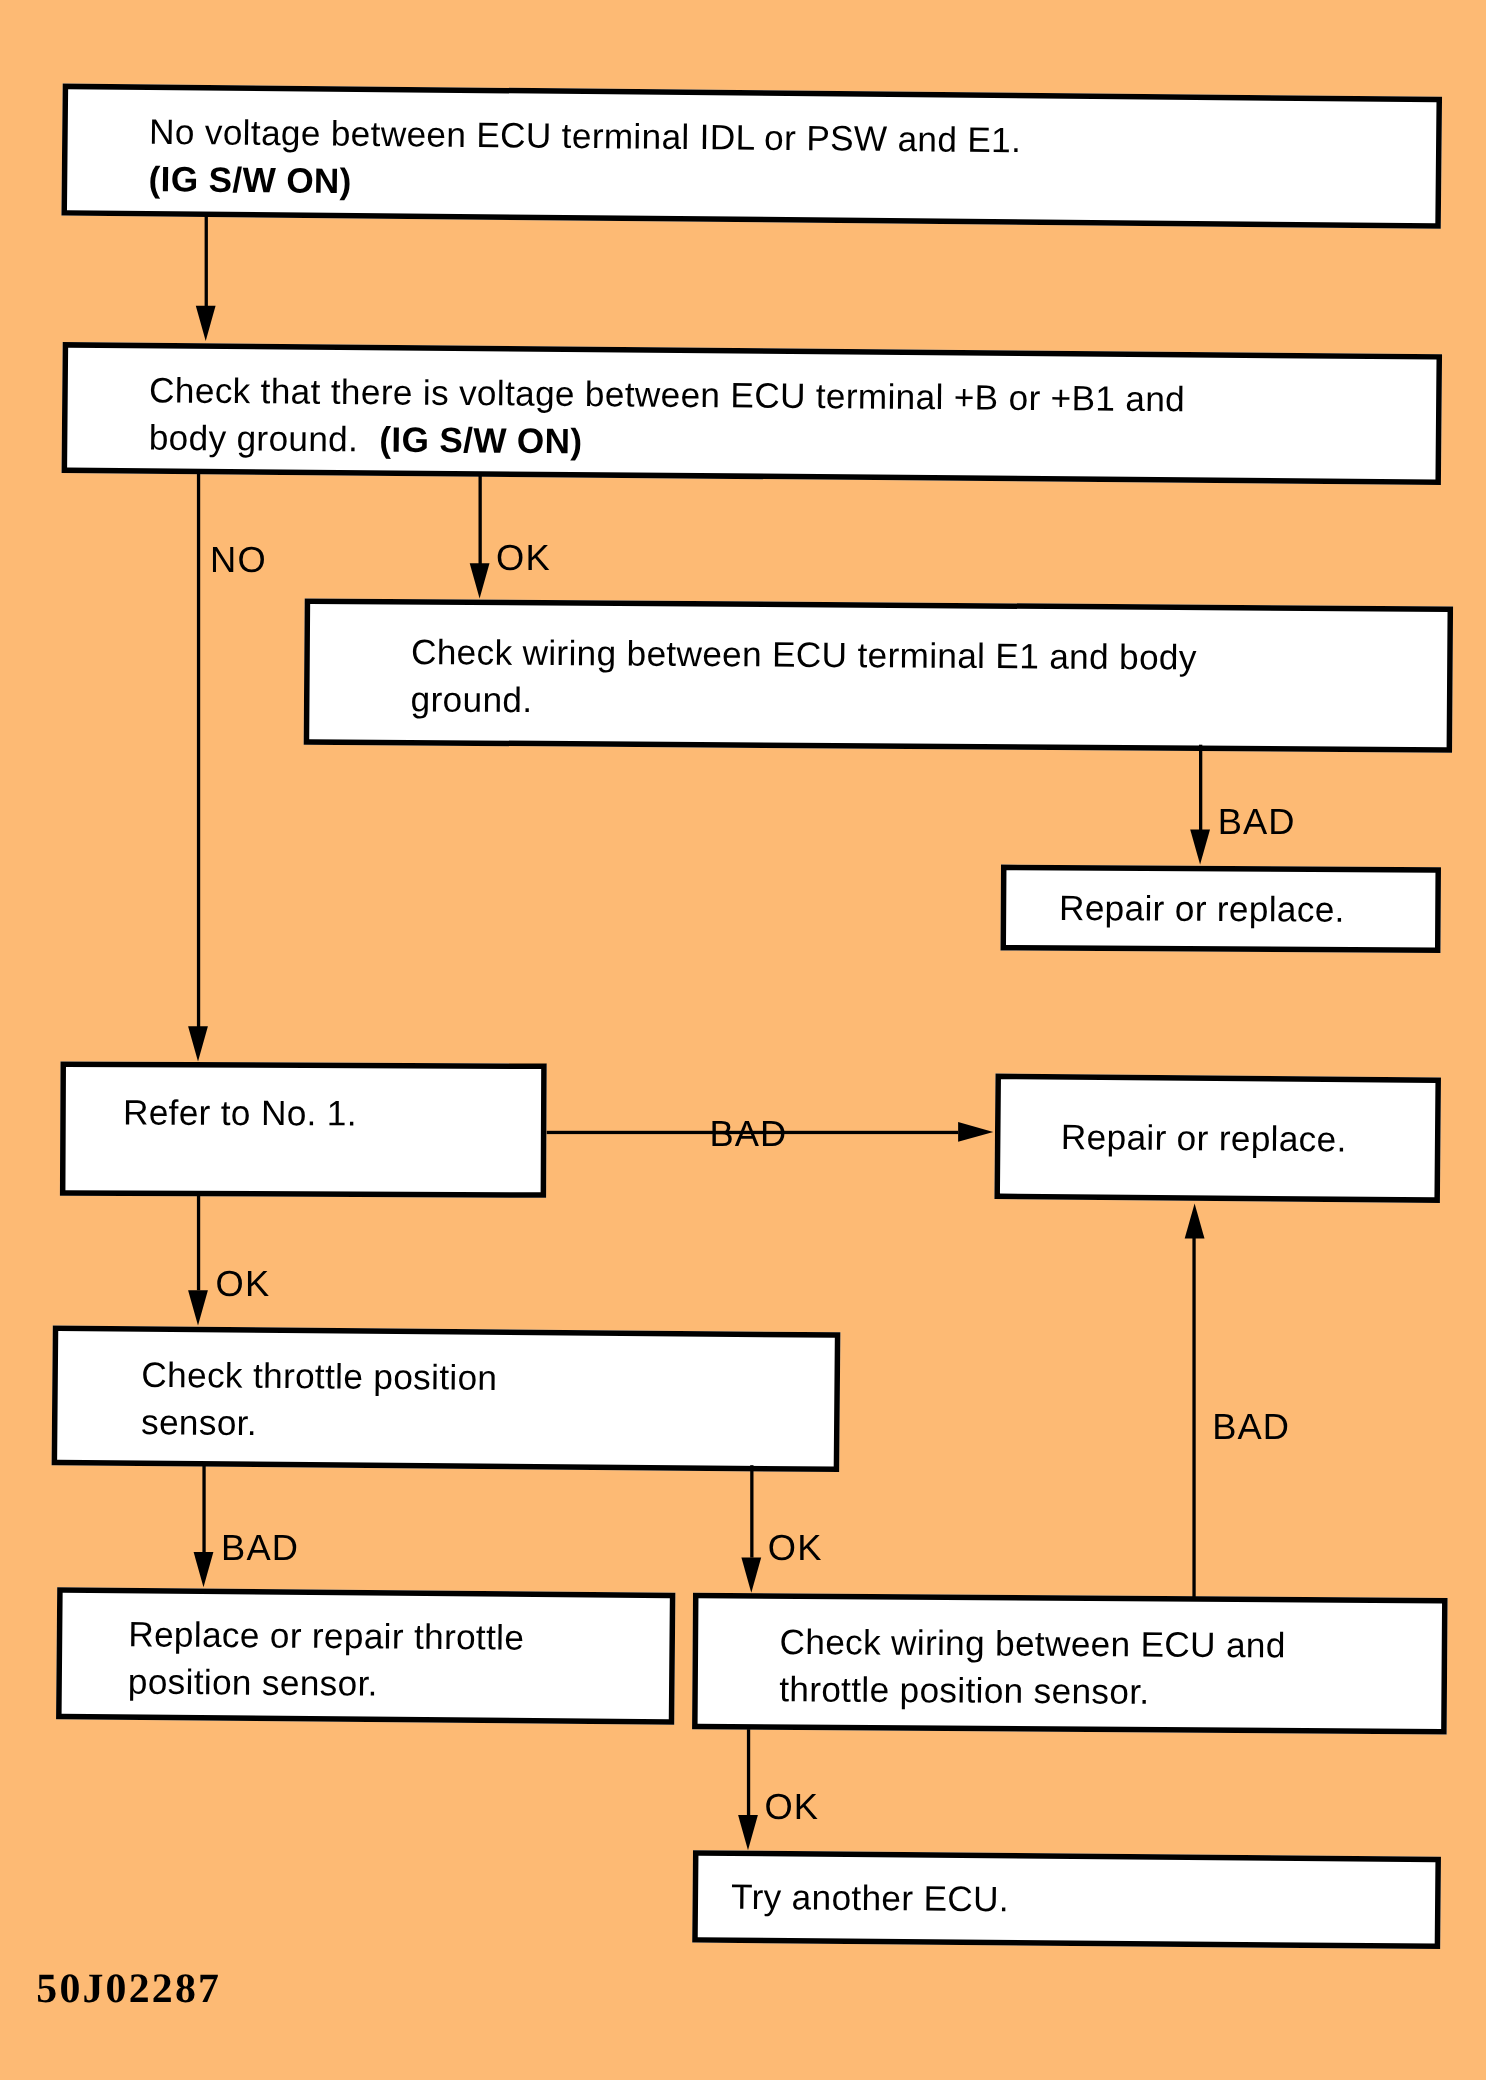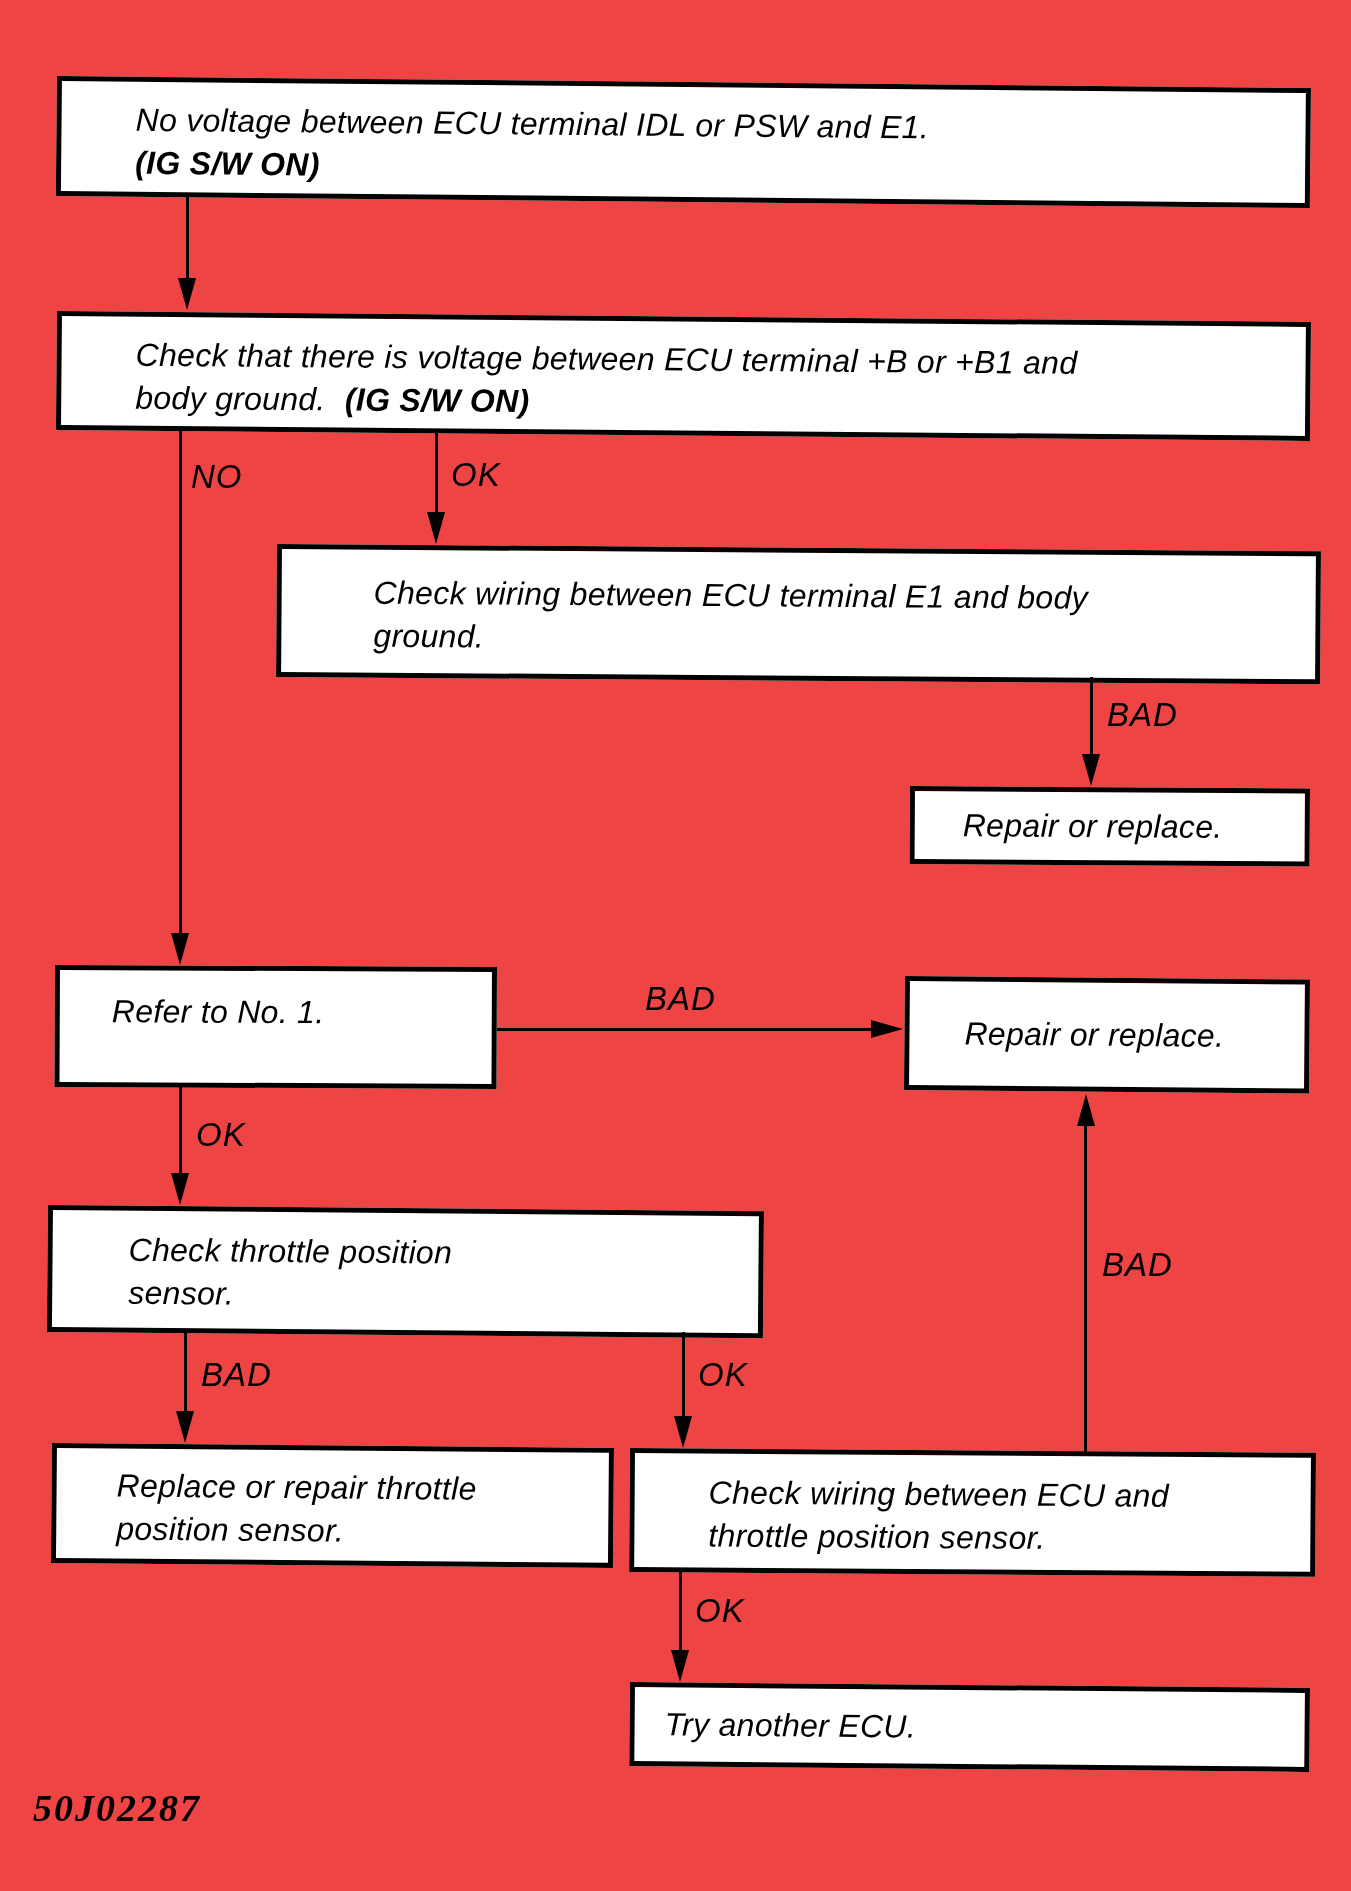--- a/index.html
+++ b/index.html
@@ -4,25 +4,24 @@
 <style>
   html, body {
     margin: 0;
     padding: 0;
     background: #ffffff;
   }
   .canvas {
     position: relative;
     width: 1351px;
     height: 1891px;
-    background: #ef4444;
+    background: #fdba74;
     color: #000;
     font-family: "Liberation Sans", "DejaVu Sans", sans-serif;
     overflow: hidden;
-    font-style: italic;
   }
   .node {
     position: absolute;
     box-sizing: border-box;
     border: 5px solid #000;
     background: #fff;
     font-size: 32px;
     line-height: 43px;
     letter-spacing: 0.3px;
     transform: rotate(var(--rot, 0deg));
@@ -63,20 +62,21 @@
     width: 0; height: 0;
     border-top: 9px solid transparent;
     border-bottom: 9px solid transparent;
     border-left: 32px solid #000;
   }
   .edge-label {
     position: absolute;
     font-size: 33px;
     letter-spacing: 1px;
     white-space: nowrap;
+    margin-top: 32px;
   }
   .figure-code {
     position: absolute;
     font-family: "Liberation Serif", "DejaVu Serif", serif;
     font-weight: bold;
     font-size: 38px;
     letter-spacing: 2px;
   }
 </style>
 </head>

